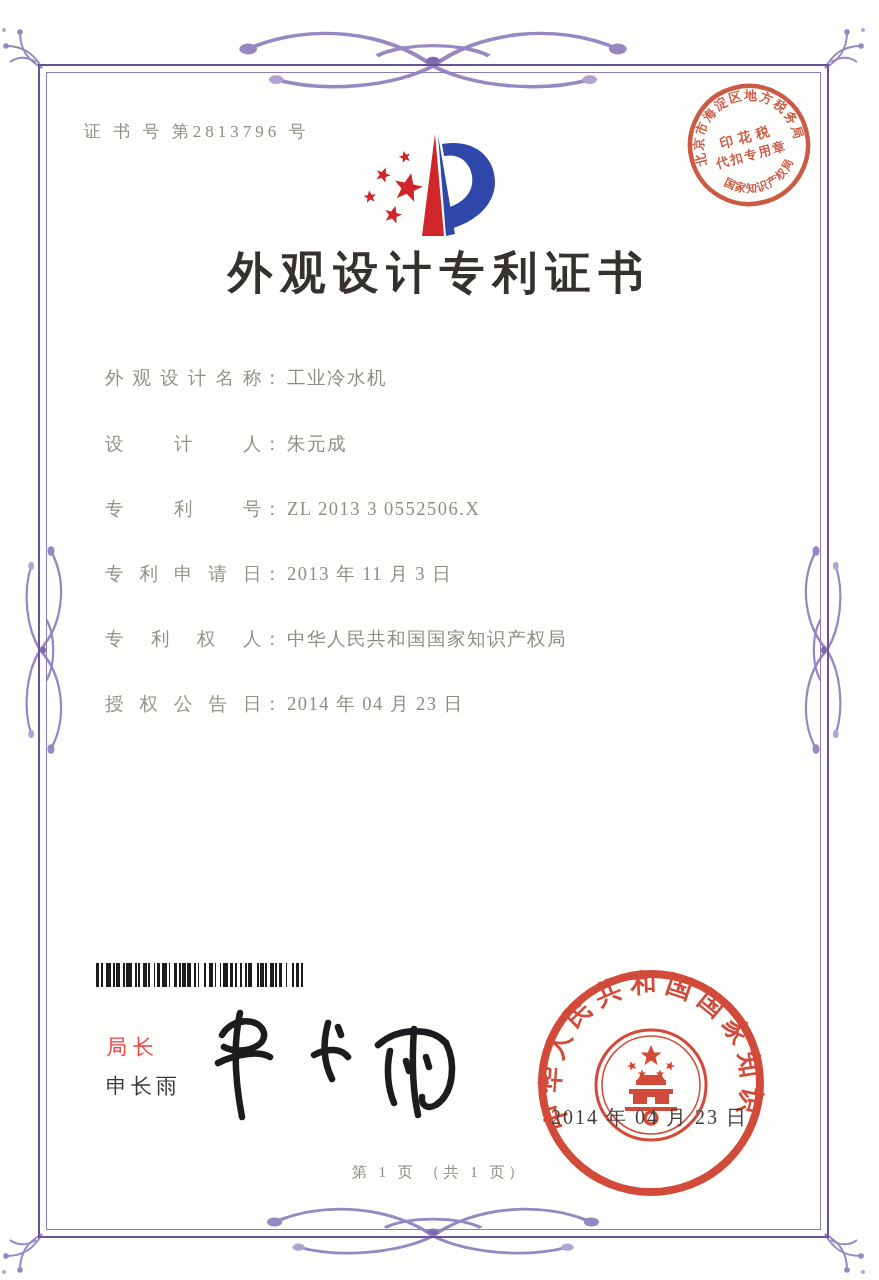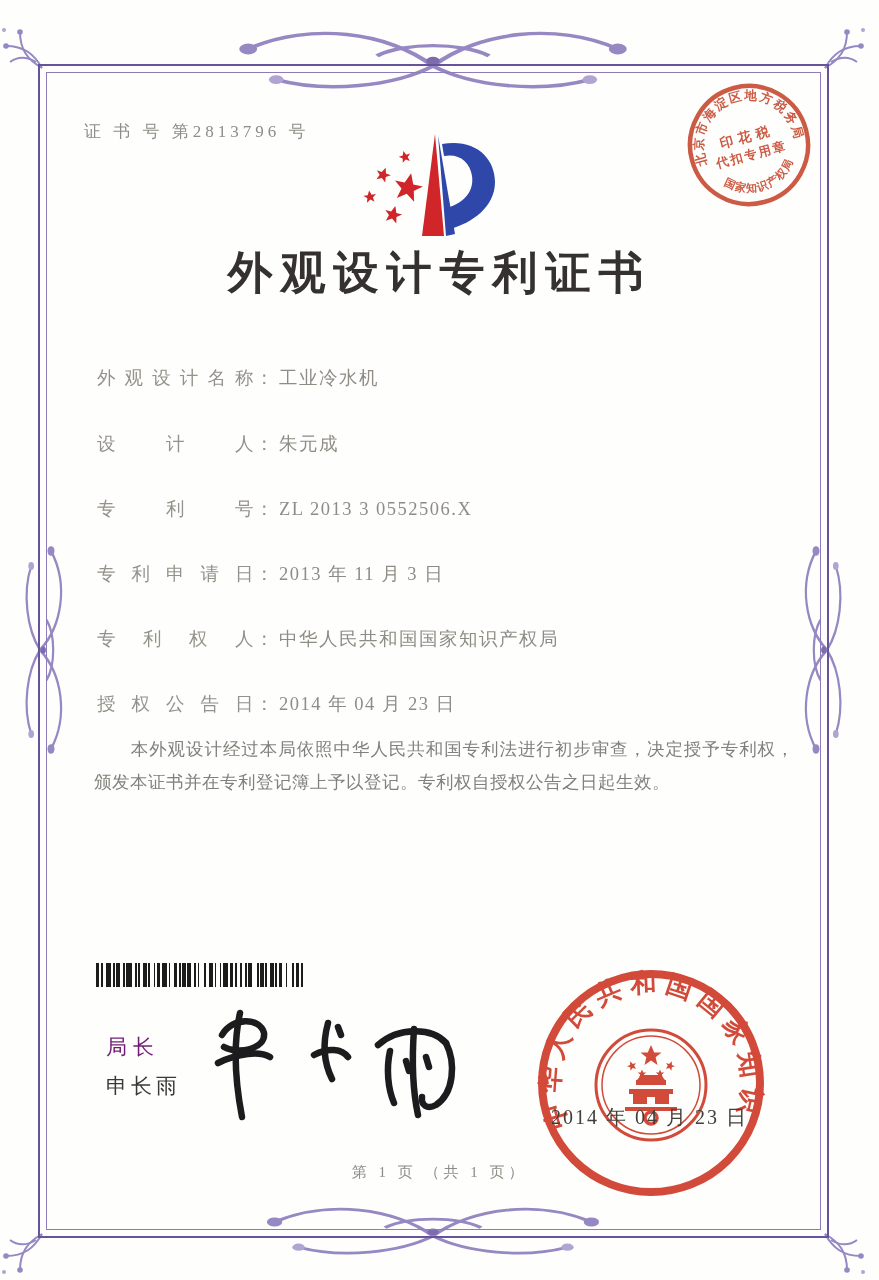--- a/index.html
+++ b/index.html
@@ -14,34 +14,34 @@
     border:2.5px solid #66539b;}
   .frame-inner{position:absolute;left:46px;top:72px;right:58px;bottom:50px;
     border:1px solid #8d7cb9;}
   .ornaments{position:absolute;left:0;top:0;width:879px;height:1280px;pointer-events:none;}
   
   .cert-no{left:84px;top:108px;font-size:17px;color:#8e8d86;letter-spacing:4px;margin-top:12px;}
   
   .title{left:0;top:243px;width:100%;text-align:center;font-size:45px;
     font-weight:700;color:#34312e;letter-spacing:8px;}
   
-  .field-row{left:97px;font-size:18.5px;color:#94928a;letter-spacing:1.5px;white-space:nowrap;}
+  .field-row{left:105px;font-size:18.5px;color:#94928a;letter-spacing:1.5px;white-space:nowrap;}
   .field-label{display:inline-block;width:158px;text-align:justify;text-align-last:justify;}
   .field-colon{display:inline-block;margin-right:4px;}
   .field-value{color:#8e8c84;}
   .row0{top:365px}.row1{top:431px}.row2{top:496px}.row3{top:561px}.row4{top:626px}.row5{top:691px}
   
   .body-text{left:94px;top:733px;width:700px;font-size:17.5px;line-height:32.5px;
     color:#81807a;text-align:justify;letter-spacing:0.5px;}
   .body-text p{margin:0;text-indent:2.1em;}
   
   .barcode{left:96px;top:963px;width:246px;height:24px;display:flex;align-items:stretch;}
   .barcode .bar{background:#1c1c1c;height:100%;flex:0 0 auto;}
   
-  .comm-title{left:106px;top:1033px;font-size:21px;color:#701a75;letter-spacing:6px;
+  .comm-title{left:106px;top:1033px;font-size:21px;color:#ef4444;letter-spacing:6px;
     font-family:"Liberation Sans","DejaVu Sans",sans-serif;}
   .comm-name{left:106px;top:1072px;font-size:21px;color:#3a3834;letter-spacing:4px;
     font-family:"Liberation Sans","DejaVu Sans",sans-serif;}
   .sig-svg{left:210px;top:1005px;}
   
   .main-seal{left:536px;top:968px;}
   .seal-date{left:551px;top:1104px;font-size:20px;color:#413f3a;letter-spacing:2px;z-index:5;}
   .tax-stamp{left:684px;top:80px;}
   
   .footer{left:0;top:1163px;width:100%;text-align:center;font-size:15px;
@@ -117,21 +117,20 @@
   <span class="field-label">专利申请日</span><span class="field-colon">：</span><span class="field-value">2013 年 11 月 3 日</span>
 </div>
 <div class="abs field-row row4">
   <span class="field-label">专利权人</span><span class="field-colon">：</span><span class="field-value">中华人民共和国国家知识产权局</span>
 </div>
 <div class="abs field-row row5">
   <span class="field-label">授权公告日</span><span class="field-colon">：</span><span class="field-value">2014 年 04 月 23 日</span>
 </div>
 
 <div class="abs body-text">
-  <p>本外观设计经过本局依照中华人民共和国专利法进行初步审查，决定授予专利权，颁发本证书并在专利登记簿上予以登记。专利权自授权公告之日起生效。</p>
 </div>
 
 <div class="abs barcode" id="barcode">
     <div class="bar" style="width: 3.4px;"></div>
     <div style="width: 1.7px;"></div>
     <div class="bar" style="width: 1.7px;"></div>
     <div style="width: 3.4px;"></div>
     <div class="bar" style="width: 5.1px;"></div>
     <div style="width: 1.7px;"></div>
     <div class="bar" style="width: 1.7px;"></div>

